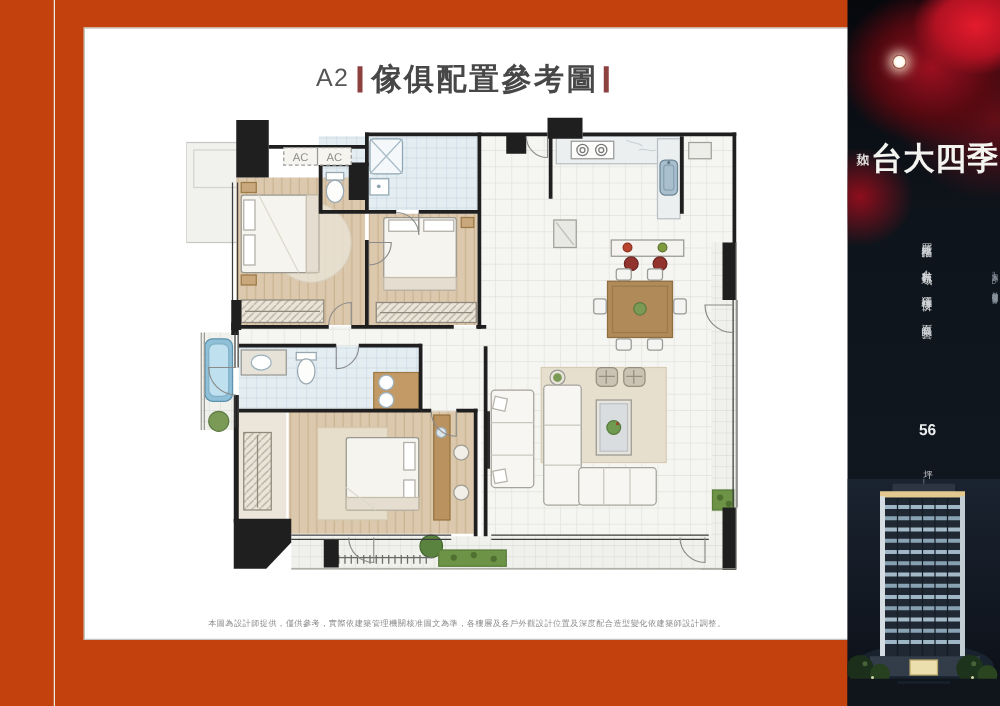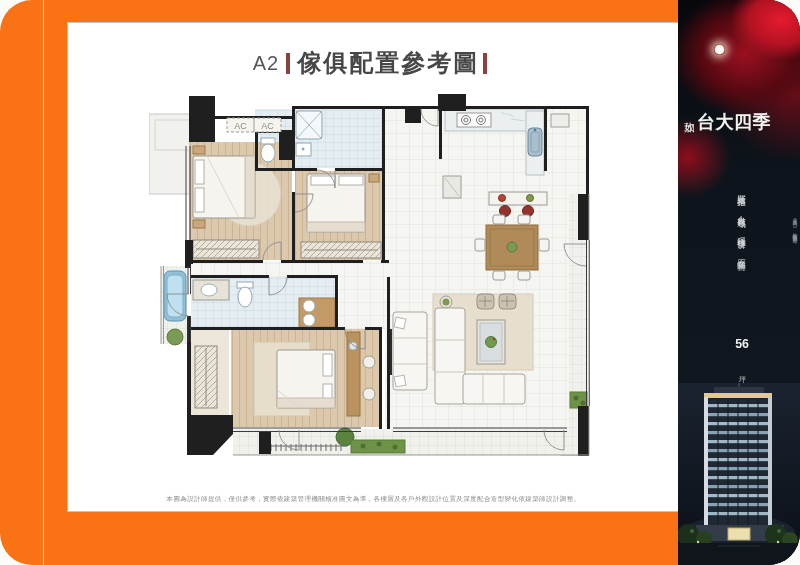--- a/index.html
+++ b/index.html
@@ -1,17 +1,17 @@
 <!DOCTYPE html>
 <html><head>
 <meta charset="utf-8">
 <style>
   html,body{margin:0;padding:0;background:#fbfbfa;}
-  #page{position:relative;width:800px;height:565px;overflow:hidden;background:#f97316;
-        font-family:"Liberation Sans",sans-serif;border-radius:32px;}
+  #page{position:relative;width:800px;height:565px;overflow:hidden;background:#c2410c;
+        font-family:"Liberation Sans",sans-serif;}
   .scan-edge{position:absolute;left:43px;top:0;bottom:0;width:1px;background:#e9e9e6;}
 
   
   #frame{position:absolute;left:67px;top:22px;width:611px;height:488px;
          background:#ffffff;border:1px solid #c3c3c0;}
   #title{position:absolute;top:24px;left:0;width:100%;display:flex;
          justify-content:center;align-items:center;}
   .title-code{font-size:20px;color:#565656;letter-spacing:1px;}
   .title-bar{width:4px;height:21px;background:#8d4040;margin:0 7px;}
   .title-bar.right{margin-left:4px;}
@@ -30,21 +30,21 @@
          radial-gradient(95px 80px at 55% 24%, #9c1020 0%, rgba(90,8,16,.85) 50%, rgba(40,4,8,0) 78%),
          radial-gradient(60px 55px at 8% 70%,  #8e0e1c 0%, rgba(80,8,16,0) 72%),
          radial-gradient(110px 95px at 96% 42%, rgba(150,14,26,.65) 0%, rgba(0,0,0,0) 70%);}
   #diamond{position:absolute;left:36px;top:44px;width:11px;height:11px;border-radius:50%;
            background:radial-gradient(circle,#ffffff 0 30%,#fff4da 55%,rgba(255,255,255,0) 72%);
            box-shadow:0 0 9px 3px rgba(255,242,215,.85);}
   #logo{position:absolute;left:5px;top:110px;display:flex;align-items:flex-start;}
   #logo-small{writing-mode:vertical-rl;text-orientation:upright;font-size:10.5px;
               color:#e8e8e5;line-height:12px;margin-top:4px;
               font-family:"Liberation Serif",serif;}
-  #logo-main{font-size:18px;font-weight:bold;color:#f3f3f0;letter-spacing:.5px;
+  #logo-main{font-size:25px;font-weight:bold;color:#f3f3f0;letter-spacing:.5px;
              font-family:"Liberation Serif",serif;margin-left:2px;}
   #slogan{position:absolute;left:57px;top:188px;height:200px;writing-mode:vertical-rl;
           text-orientation:upright;font-size:8.5px;line-height:14px;color:#d3d7da;
           letter-spacing:1px;font-family:"Liberation Serif",serif;}
   #slogan span{display:inline;}
   #slogan span + span{margin-top:6px;}
   #sizes{position:absolute;left:57px;top:338px;writing-mode:vertical-rl;
          text-orientation:upright;color:#eceeef;line-height:14px;
          font-family:"Liberation Sans",sans-serif;}
   .size-num{text-combine-upright:all;font-size:12.5px;font-weight:bold;letter-spacing:0;}

